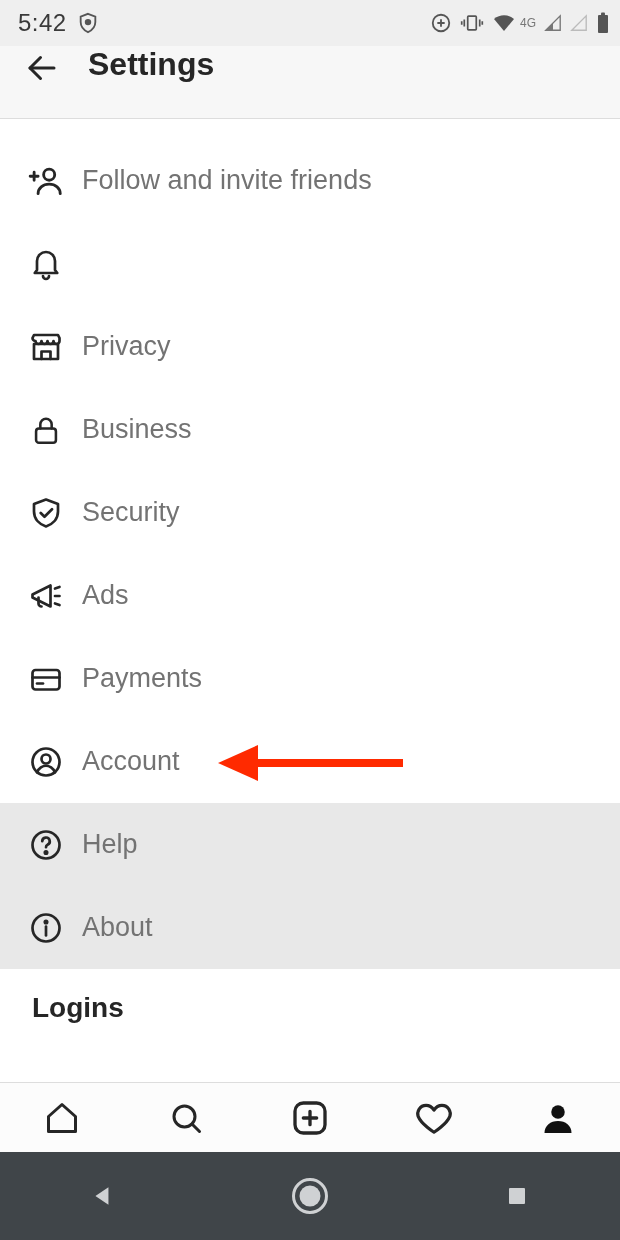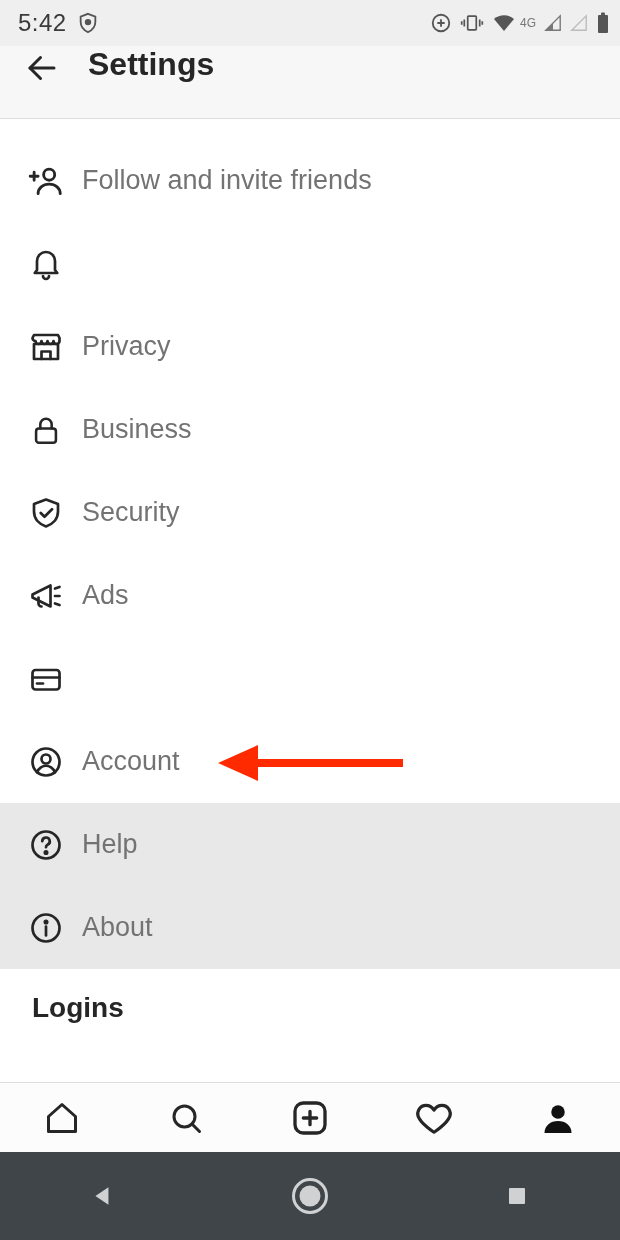--- a/index.html
+++ b/index.html
@@ -171,20 +171,21 @@
     </div>
 
     <div class="item">
       <span class="icon">
         <svg width="36" height="36" viewBox="0 0 24 24" fill="none" stroke="#262626" stroke-width="1.8" stroke-linecap="round" stroke-linejoin="round">
           <rect x="3" y="6" width="18" height="13" rx="2"></rect>
             <path d="M3 11h18"></path>
             <path d="M6 15h4"></path>
         </svg>
       </span>
+      <span class="label">Payments</span>
     </div>
 
     <div class="item">
       <span class="icon">
         <svg width="36" height="36" viewBox="0 0 24 24" fill="none" stroke="#262626" stroke-width="1.8" stroke-linecap="round" stroke-linejoin="round">
           <circle cx="12" cy="12" r="9"></circle>
             <circle cx="12" cy="10" r="3"></circle>
             <path d="M6 19c1-3 4-4.5 6-4.5s5 1.5 6 4.5"></path>
         </svg>
       </span>

